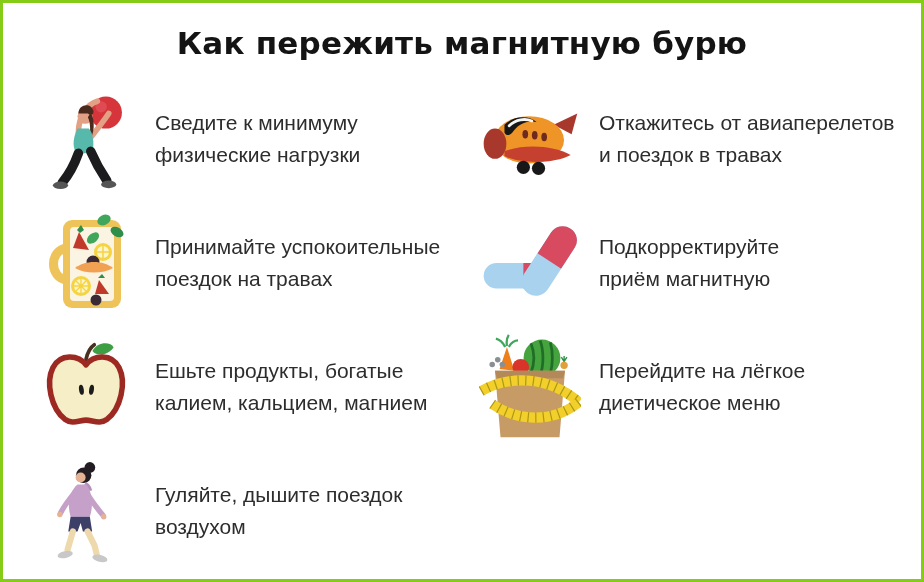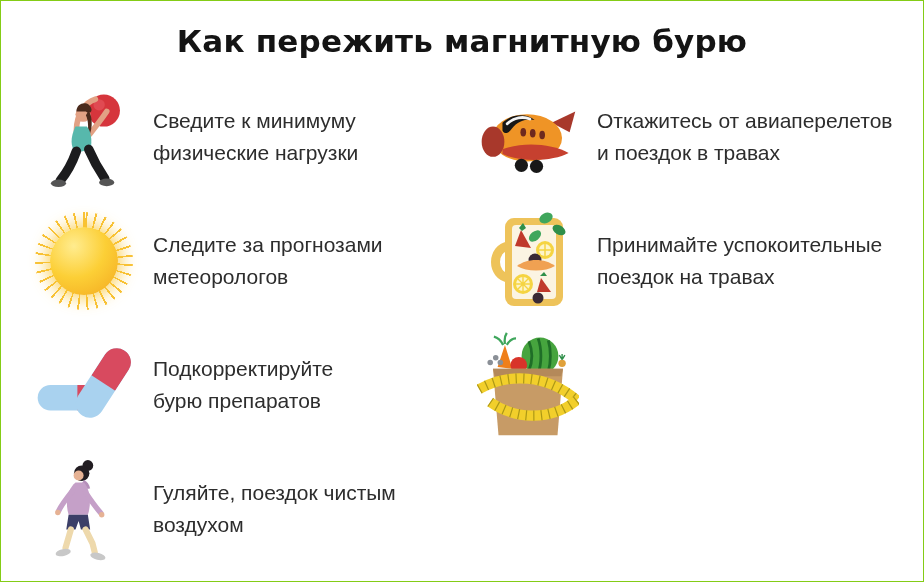--- a/index.html
+++ b/index.html
@@ -3,21 +3,21 @@
 <meta charset="utf-8">
 <style>
   * { margin:0; padding:0; box-sizing:border-box; }
   body {
     width:924px; height:582px;
     font-family:"Liberation Sans","DejaVu Sans",sans-serif;
     background:#ffffff;
   }
   .frame {
     width:924px; height:582px;
-    border:1px solid #84cc16;
+    border:3px solid #84cc16;
     background:#ffffff;
     overflow:hidden;
   }
   .title {
     margin-top:22px;
     text-align:center;
     font-size:31px;
     font-weight:800;
     letter-spacing:.2px;
     color:#141414;
@@ -102,30 +102,20 @@
           <ellipse cx="70" cy="43" rx="3" ry="4.5" fill="#6e2a1e"></ellipse>
           <path d="M28,58 C50,50 80,52 98,62 C82,71 46,72 28,63 Z" fill="#c6402f"></path>
           <circle cx="48" cy="75" r="7" fill="#181818"></circle>
           <circle cx="64" cy="76" r="7" fill="#181818"></circle>
         </svg>
       </span>
       <p class="tip-text">Откажитесь от авиаперелетов
 и поездок в травах</p>
     </div>
 
-    <div class="tip">
-      <span class="icon-box">
-        <span class="sun">
-          <span class="rays"></span>
-          <span class="core"></span>
-        </span>
-      </span>
-      <p class="tip-text">Следите за прогнозами
-метеорологов</p>
-    </div>
 
     <div class="tip">
       <span class="icon-box">
         <svg width="90" height="102" viewBox="0 0 90 102" aria-hidden="true">
           <path d="M26,36 C8,38 8,66 26,68" stroke="#eec35a" stroke-width="9" fill="none"></path>
           <rect x="22" y="8" width="58" height="88" rx="9" fill="#eec35a"></rect>
           <rect x="29" y="15" width="44" height="74" rx="4" fill="#fbf4e2"></rect>
           <ellipse cx="63" cy="8" rx="7" ry="5" fill="#3fa65c" transform="rotate(-25 63 8)"></ellipse>
           <ellipse cx="76" cy="20" rx="7" ry="4.5" fill="#2f8f4a" transform="rotate(30 76 20)"></ellipse>
           <ellipse cx="52" cy="26" rx="7" ry="4.5" fill="#3fa65c" transform="rotate(-40 52 26)"></ellipse>
@@ -163,23 +153,36 @@
             <rect x="6" y="50" width="64" height="27" rx="13.5" fill="#a9d2ef"></rect>
             <rect x="48" y="50" width="22" height="27" fill="#d84a5f" clip-path="url(#capA)"></rect>
           </g>
           <g transform="translate(76 47) rotate(33)">
             <rect x="-15" y="-40" width="30" height="82" rx="15" fill="#a9d2ef"></rect>
             <rect x="-15" y="-40" width="30" height="41" fill="#d84a5f" clip-path="url(#capB)"></rect>
           </g>
         </svg>
       </span>
       <p class="tip-text">Подкорректируйте
-бурю препаратов</p>
-    </div>
-
+приём магнитную</p>
+    </div>
+
+    <div class="tip">
+      <span class="icon-box">
+        <svg width="92" height="98" viewBox="0 0 100 104" aria-hidden="true">
+          <path d="M50,22 C52,12 56,8 59,6" stroke="#4a3020" stroke-width="4" fill="none" stroke-linecap="round"></path>
+          <path d="M57,13 C63,2 77,3 80,9 C73,18 61,19 57,13 Z" fill="#3e9e44"></path>
+          <path d="M50,28 C42,17 22,15 14,31 C6,47 12,75 27,87 C35,93 43,88 50,88 C57,88 65,93 73,87 C88,75 94,47 86,31 C78,15 58,17 50,28 Z" fill="#f6eec7" stroke="#9c2a22" stroke-width="6" stroke-linejoin="round"></path>
+          <ellipse cx="45" cy="55" rx="2.6" ry="5.5" fill="#1c1c1c" transform="rotate(-8 45 55)"></ellipse>
+          <ellipse cx="56" cy="55" rx="2.6" ry="5.5" fill="#1c1c1c" transform="rotate(8 56 55)"></ellipse>
+        </svg>
+      </span>
+      <p class="tip-text">Ешьте продукты, богатые
+калием, кальцием, магнием</p>
+    </div>
 
     <div class="tip">
       <span class="icon-box">
         <svg width="102" height="106" viewBox="0 0 110 115" aria-hidden="true">
           <circle cx="68" cy="26" r="20" fill="#46a43e"></circle>
           <path d="M56,10 C60,20 60,32 56,42 M66,7 C70,18 70,34 66,45 M77,9 C80,19 80,33 77,43" stroke="#1f6e27" stroke-width="3" fill="none"></path>
           <polygon points="30,14 38,40 22,38" fill="#ef7f1a"></polygon>
           <path d="M28,14 C25,8 22,6 18,5 M30,13 C29,7 30,4 32,1 M32,14 C35,9 38,7 42,7" stroke="#3fa65c" stroke-width="2.5" fill="none"></path>
           <circle cx="45" cy="36" r="9" fill="#d8342a"></circle>
           <circle cx="20" cy="28" r="3" fill="#8a8f96"></circle>
@@ -188,20 +191,22 @@
           <circle cx="92" cy="34" r="4" fill="#e0a13a"></circle>
             <path d="M92,30 l-3,-5 M92,30 l3,-5 M92,30 l0,-6" stroke="#2f8f4a" stroke-width="1.5"></path>
           <polygon points="17,40 93,40 87,112 23,112" fill="#c79b66"></polygon>
           <polygon points="17,40 93,40 91,48 19,48" fill="#b4895a"></polygon>
           <path d="M2,62 C34,44 76,46 108,74" stroke="#f2cf2b" stroke-width="11" fill="none"></path>
           <path d="M2,62 C34,44 76,46 108,74" stroke="#9a8a12" stroke-width="11" fill="none" stroke-dasharray="1.3 7" opacity=".8"></path>
           <path d="M108,74 C78,98 40,94 14,76" stroke="#f2cf2b" stroke-width="11" fill="none"></path>
           <path d="M108,74 C78,98 40,94 14,76" stroke="#9a8a12" stroke-width="11" fill="none" stroke-dasharray="1.3 7" opacity=".8"></path>
         </svg>
       </span>
+      <p class="tip-text">Перейдите на лёгкое
+диетическое меню</p>
     </div>
 
     <div class="tip">
       <span class="icon-box">
         <svg width="76" height="104" viewBox="0 0 80 135" aria-hidden="true">
           <circle cx="45" cy="11" r="7" fill="#221d22"></circle>
           <circle cx="37" cy="21" r="10" fill="#221d22"></circle>
           <circle cx="33" cy="24" r="6.5" fill="#e6b294"></circle>
           <path d="M40,30 C44,32 47,36 48,41 C42,42 38,38 38,33 Z" fill="#b58fba"></path>
           <path d="M29,33 C19,41 15,58 20,75 L45,75 C50,60 48,42 40,33 Z" fill="#c5a0c8"></path>
@@ -209,18 +214,18 @@
           <circle cx="6" cy="72" r="3.5" fill="#e6b294"></circle>
           <path d="M42,46 C50,58 56,66 62,73" stroke="#c5a0c8" stroke-width="7" fill="none" stroke-linecap="round"></path>
           <circle cx="63" cy="75" r="3.5" fill="#e6b294"></circle>
           <path d="M20,75 L45,75 L48,94 L36,94 L33,83 L29,94 L17,94 Z" fill="#3c3f68"></path>
           <path d="M23,94 L16,118" stroke="#eed9ac" stroke-width="8" stroke-linecap="round"></path>
           <path d="M42,94 L51,112 L54,124" stroke="#eed9ac" stroke-width="8" fill="none" stroke-linecap="round"></path>
           <ellipse cx="13" cy="124" rx="10" ry="4.5" fill="#c8c8c8" transform="rotate(-12 13 124)"></ellipse>
           <ellipse cx="58" cy="129" rx="10" ry="4.5" fill="#c8c8c8" transform="rotate(14 58 129)"></ellipse>
         </svg>
       </span>
-      <p class="tip-text">Гуляйте, поездок чистым
+      <p class="tip-text">Гуляйте, дышите поездок
 воздухом</p>
     </div>
 
   </div>
 </div>
 
 </body></html>

